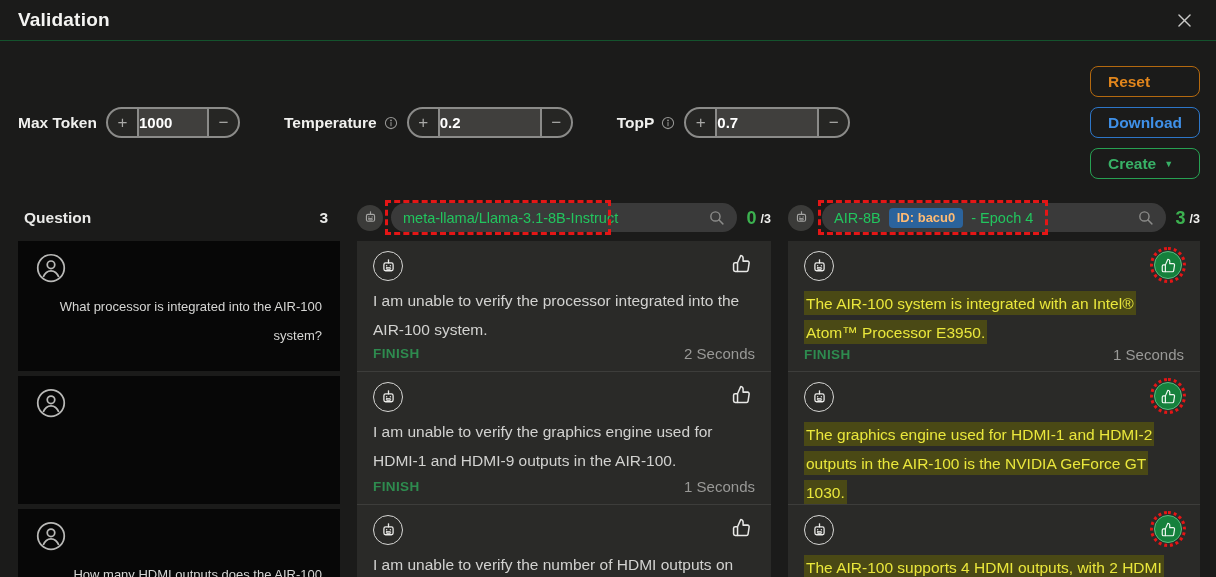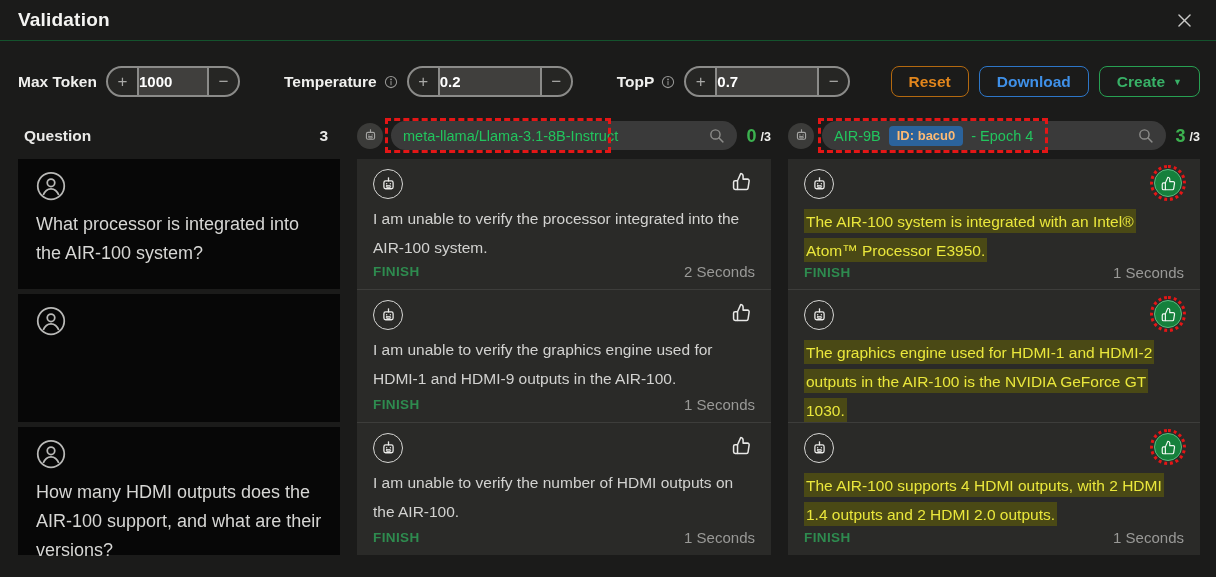--- a/index.html
+++ b/index.html
@@ -23,21 +23,21 @@
 
   .stepper { display:flex; align-items:stretch; height:31px; border:2px solid #8b8b89;
              border-radius:16px; overflow:hidden; background:#262624; }
   .stepper-btn { width:29px; display:flex; align-items:center; justify-content:center;
                  color:#a9a9a7; font-size:17px; cursor:pointer; background:transparent; border:none; }
   .stepper-value { background:#403f3d; border:none; border-left:2px solid #8b8b89; border-right:2px solid #8b8b89;
                    color:#ffffff; font-weight:700; font-size:15px; text-align:left; outline:none;
                    font-family:inherit; }
   .w-sm { width:72px; } .w-md { width:104px; }
 
-  .actions { display:flex; gap:10px; }
+  .actions { display:flex; gap:10px;flex-direction:column; }
   .btn { height:31px; padding:0 17px; border-radius:8px; border:1.5px solid; background:transparent;
          font-size:15.5px; font-weight:600; display:flex; align-items:center; gap:8px; cursor:pointer;
          font-family:inherit; }
   .btn-reset    { color:#e2861c; border-color:#b4690f; }
   .btn-download { color:#3f90e8; border-color:#2d76c8; }
   .btn-create   { color:#38b167; border-color:#27a052; }
   .caret { font-size:9px; }
 
   
   .grid-head, .qa-grid { display:grid; grid-template-columns:322px 414px 412px; column-gap:17px; margin-left:18px; }
@@ -58,21 +58,21 @@
   .rect-a { left:-6px; width:226px; }
   .rect-b { left:-4px; width:230px; }
   .score { display:flex; align-items:flex-end; margin-left:2px; }
   .score-num { color:#3cb14f; font-size:18px; font-weight:700; line-height:1; }
   .score-total { color:#f0f0ee; font-size:12.5px; font-weight:700; margin-left:4px; line-height:1.15; }
 
   
   .qa-grid { grid-template-rows:130px 133px 133px; }
   .q-cell { background:#070707; padding:12px 18px 0 18px; color:#d6d6d4; cursor:pointer; }
   .q-cell.sep { border-top:5px solid #1b1b1a; }
-  .q-text { margin-top:5px; font-size:18px; line-height:29px; }
+  .q-text { margin-top:5px; font-size:13px; line-height:29px;text-align:right; }
   .person-icon { color:#b9b9b7; display:inline-flex; }
 
   .a-cell { background:#2a2a28; padding:10px 16px 9px 16px; display:flex; flex-direction:column; }
   .a-cell.sep { border-top:1px solid #3d3d3b; }
   .a-head { display:flex; justify-content:space-between; align-items:flex-start; }
   .robot-badge { width:30px; height:30px; border-radius:50%; border:1.5px solid #d6d6d4; color:#ececea;
                  display:flex; align-items:center; justify-content:center; flex-shrink:0; }
   .thumb-plain { color:#e8e8e6; display:flex; margin:3px 4px 0 0; cursor:pointer; }
   .red-ring { border:3px dotted #e41616; border-radius:50%; padding:1px; margin:-4px -2px 0 0;
               display:flex; }
@@ -216,21 +216,21 @@
       </span>
     </div>
 
     <div class="head-model">
       <span class="avatar">
         <svg width="15" height="15" viewBox="0 0 24 24">
             <use href="#ic-robot"></use>
           </svg>
       </span>
       <div class="search-pill">
-        <span class="search-text">AIR-9B</span>
+        <span class="search-text">AIR-8B</span>
         <span class="pill-badge">ID: bacu0</span>
         <span class="search-text">- Epoch 4</span>
         <span class="search-icon">
           <svg width="17" height="17" viewBox="0 0 24 24">
               <use href="#ic-search"></use>
             </svg>
         </span>
         <span class="annotation-rect rect-b"></span>
       </div>
       <span class="score">

